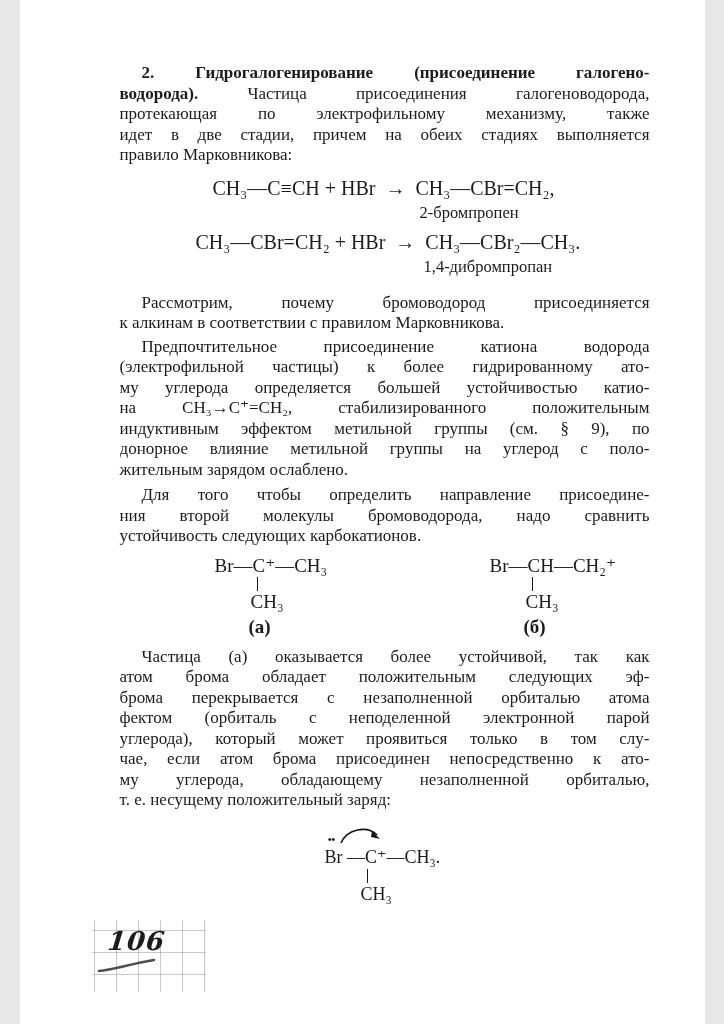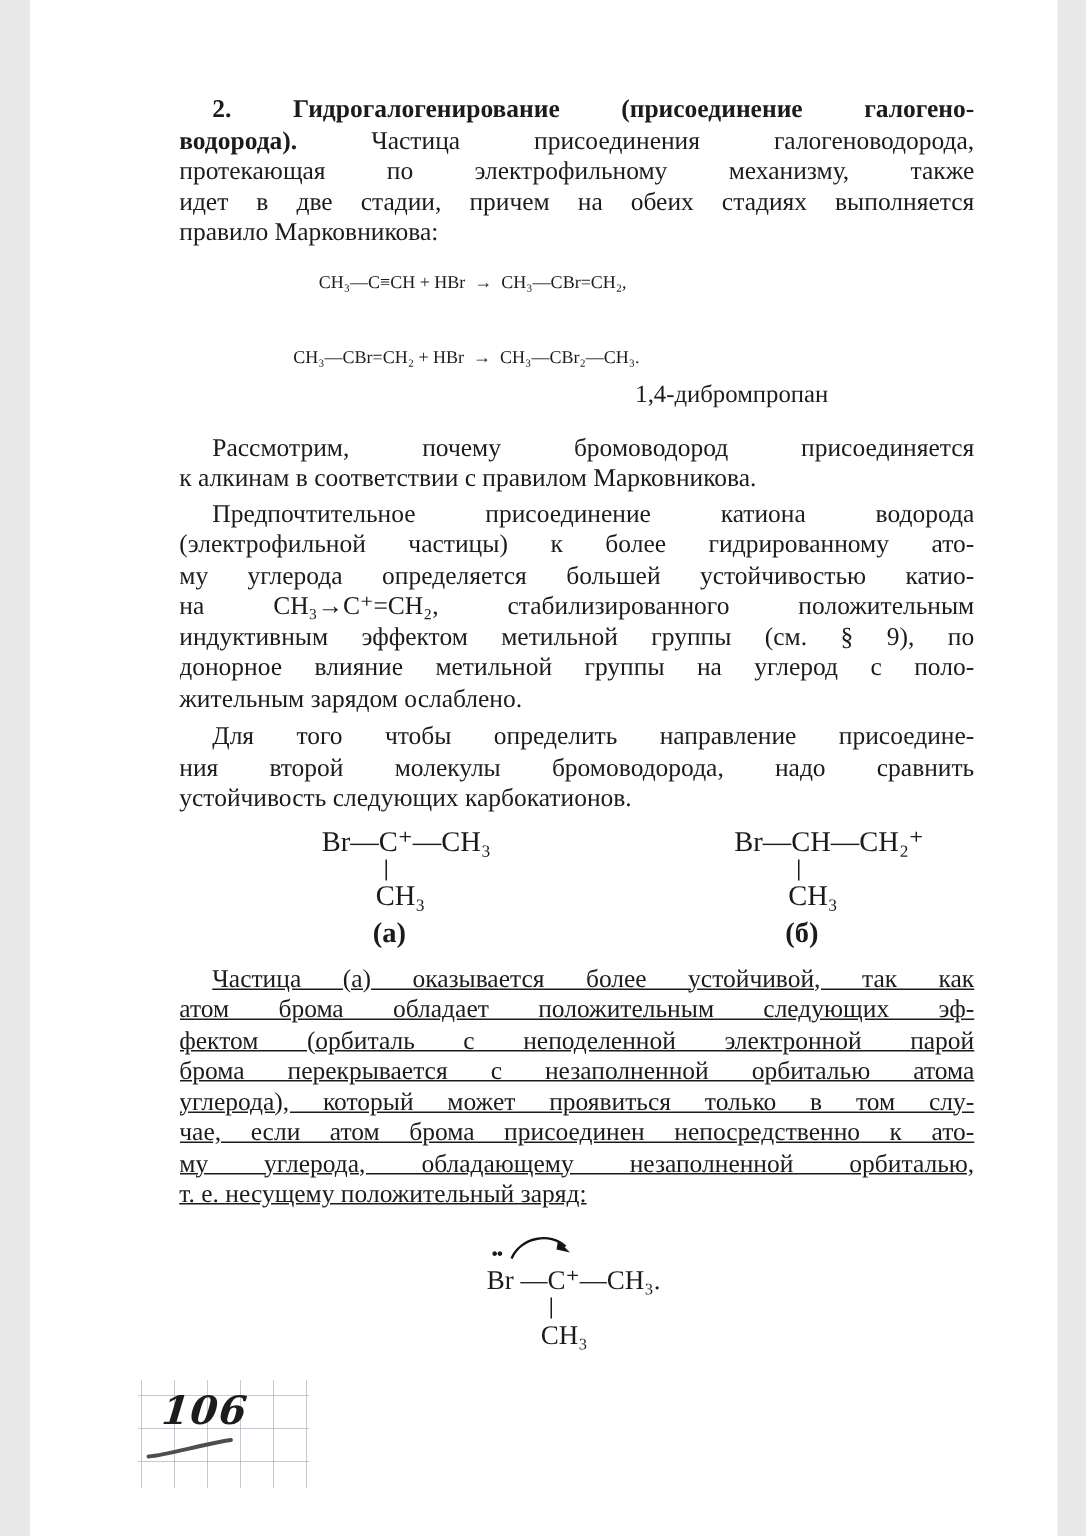--- a/index.html
+++ b/index.html
@@ -12,31 +12,31 @@
   .text-col { position:absolute; left:100px; top:63px; width:530px; font-size:17px; }
 
   
   .jline { text-align:justify; height:20.5px; line-height:20.5px; overflow:hidden; }
   .jline::after { content:""; display:inline-block; width:100%; height:0; }
   .lline { height:20.5px; line-height:20.5px; }
   .indent { text-indent:22px; }
   .b { font-weight:bold; }
 
   .eq-block { margin-top:9px; }
-  .eq-formula { font-size:12px; height:26px; line-height:26px; white-space:pre; }
+  .eq-formula { font-size:20px; height:26px; line-height:26px; white-space:pre; }
   .eq1 { margin-left:93px; }
-  .eq2 { margin-left:76px; margin-top:24px; }
+  .eq2 { margin-left:76px; margin-top:4px; }
   .eq-label { height:24px; line-height:24px; font-size:16.5px; }
   .eq-label-1 { margin-left:300px; }
   .eq-label-2 { margin-left:304px; }
 
   .p2 { margin-top:14px; }
   .p3 { margin-top:3px; }
   .p4 { margin-top:5px; }
-  .p5 { margin-top:4px;text-decoration:underline; }
+  .p5 { margin-top:4px; }
 
   .structs-row { position:relative; margin-top:8px; height:88px; font-size:19px; }
   .struct { position:absolute; top:0; width:170px; }
   .struct-a { left:95px; }
   .struct-b { left:370px; }
   .struct-top { height:22px; line-height:22px; white-space:pre; }
   .vbond { position:absolute; left:42px; top:22px; width:1.3px; height:14px; background:#1b1b1b; }
   .struct-bottom { margin-left:36px; margin-top:14px; height:22px; line-height:22px; }
   .struct-label { margin-left:34px; margin-top:3px; height:22px; line-height:22px; font-weight:bold; }
 
@@ -75,20 +75,21 @@
         <span class="b">водорода).</span>
         <span>Частица присоединения галогеноводорода,</span>
       </div>
       <div class="jline">протекающая по электрофильному механизму, также</div>
       <div class="jline">идет в две стадии, причем на обеих стадиях выполняется</div>
       <div class="lline">правило Марковникова:</div>
     </div>
 
     <div class="eq-block">
       <div class="eq-formula eq1">CH₃—C≡CH + HBr  →  CH₃—CBr=CH₂,</div>
+      <div class="eq-label eq-label-1">2-бромпропен</div>
       <div class="eq-formula eq2">CH₃—CBr=CH₂ + HBr  →  CH₃—CBr₂—CH₃.</div>
       <div class="eq-label eq-label-2">1,4-дибромпропан</div>
     </div>
 
     <div class="p2">
       <div class="jline indent">Рассмотрим, почему бромоводород присоединяется</div>
       <div class="lline">к алкинам в соответствии с правилом Марковникова.</div>
     </div>
 
     <div class="p3">
@@ -118,22 +119,22 @@
         <div class="struct-top">Br—CH—CH₂⁺</div>
         <div class="vbond"></div>
         <div class="struct-bottom">CH₃</div>
         <div class="struct-label">(б)</div>
       </div>
     </div>
 
     <div class="p5">
       <div class="jline indent">Частица (а) оказывается более устойчивой, так как</div>
       <div class="jline">атом брома обладает положительным следующих эф-</div>
+      <div class="jline">брома перекрывается с незаполненной орбиталью атома</div>
       <div class="jline">фектом (орбиталь с неподеленной электронной парой</div>
-      <div class="jline">брома перекрывается с незаполненной орбиталью атома</div>
       <div class="jline">углерода), который может проявиться только в том слу-</div>
       <div class="jline">чае, если атом брома присоединен непосредственно к ато-</div>
       <div class="jline">му углерода, обладающему незаполненной орбиталью,</div>
       <div class="lline">т. е. несущему положительный заряд:</div>
     </div>
 
     <div class="final-struct">
       <span class="fs-dots">••</span>
       <svg class="fs-arrow" width="50" height="20" viewBox="0 0 50 20">
         <path d="M4,17 C10,3 30,-1 40,9" stroke="#141414" stroke-width="1.6" fill="none"></path>

